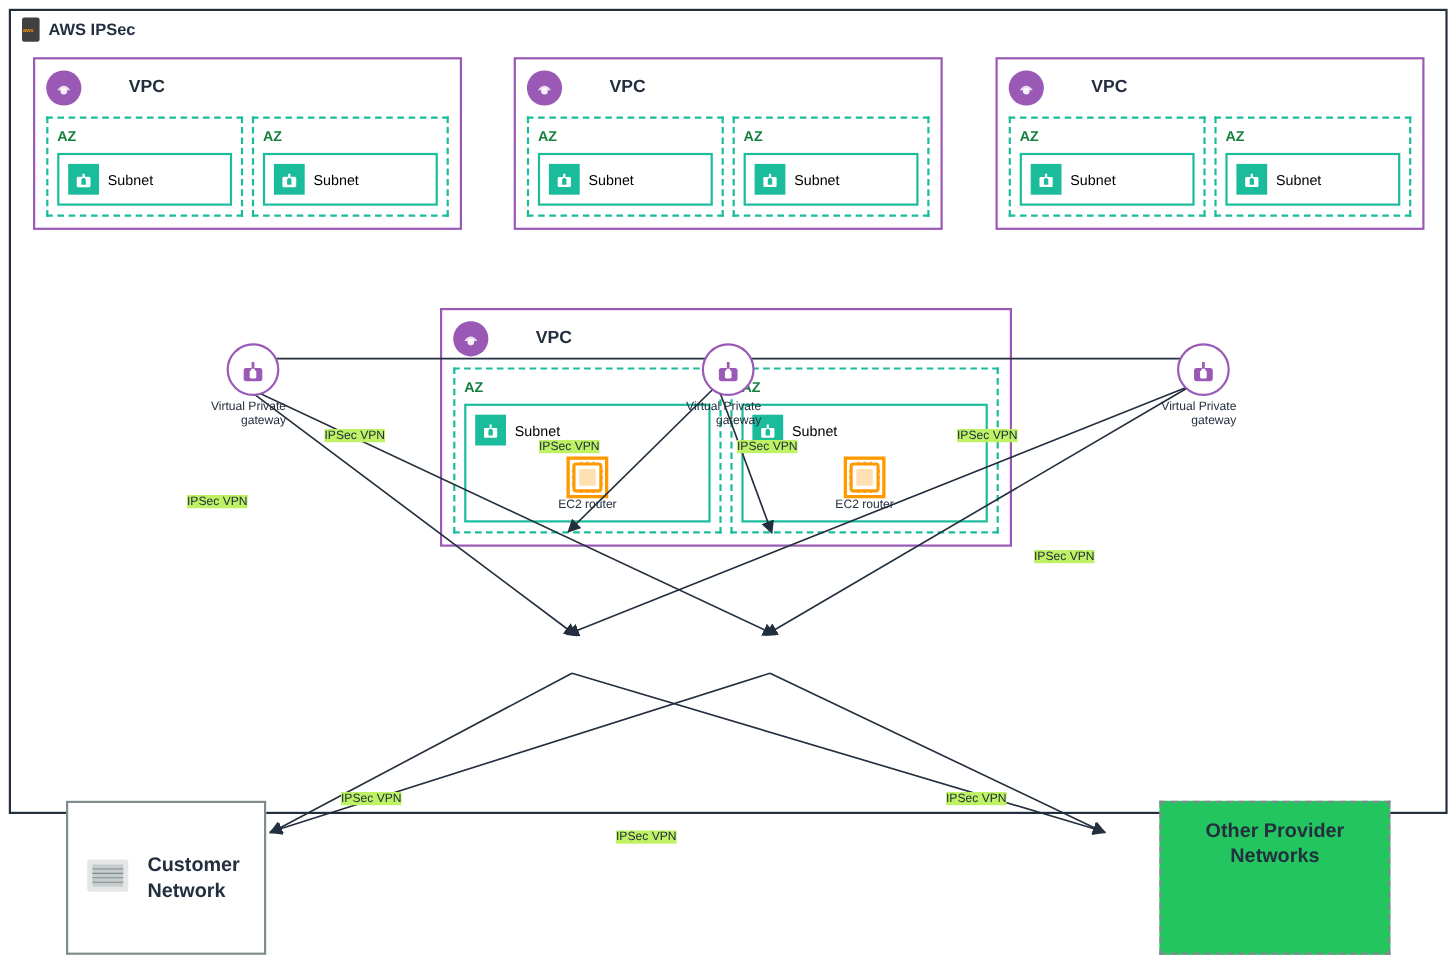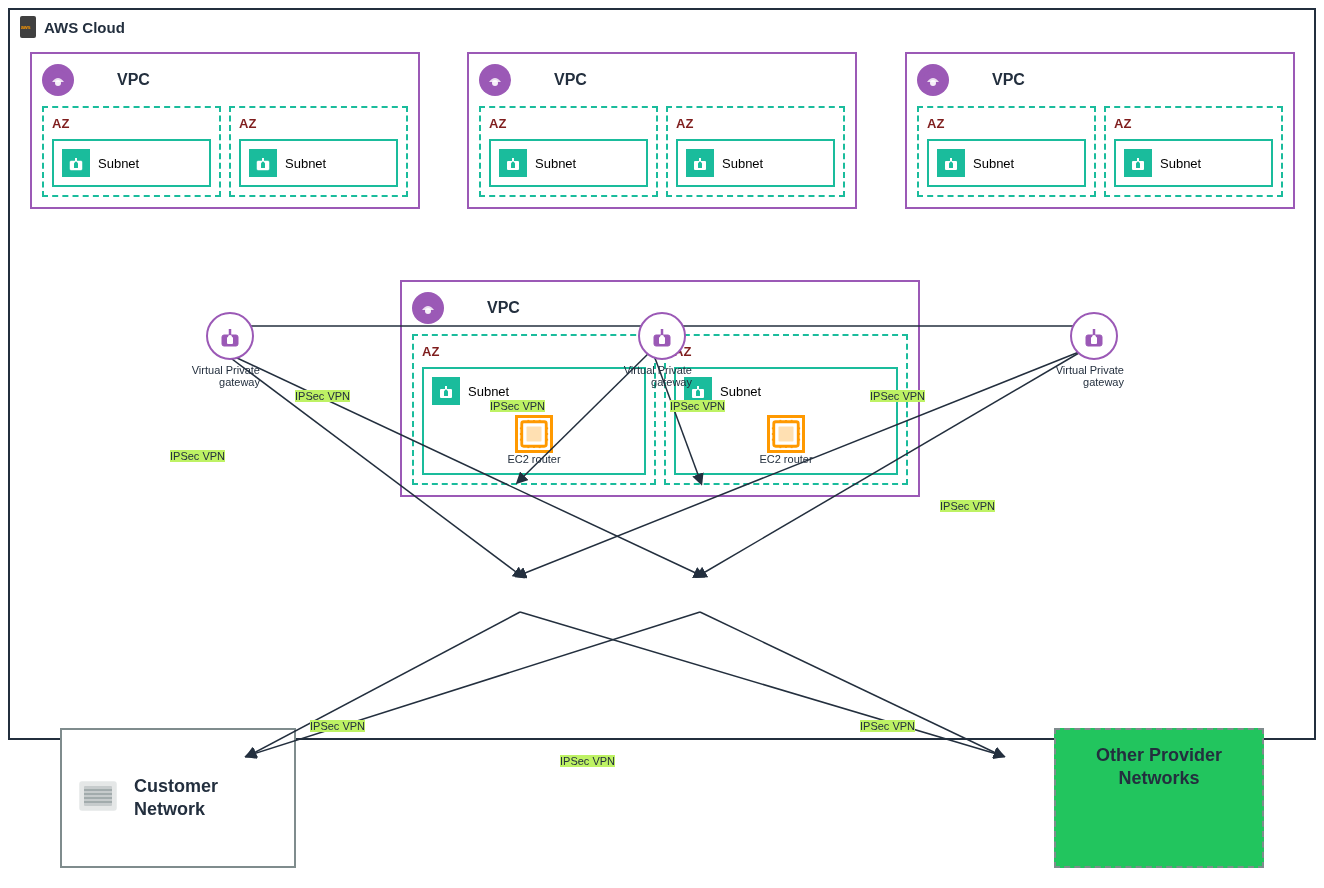--- a/index.html
+++ b/index.html
@@ -80,21 +80,21 @@
     .az-box {
       border: 2px dashed #1ABC9C;
       padding: 8px;
       flex: 1;
       position: relative;
     }
 
     .az-label {
       font-size: 13px;
       font-weight: bold;
-      color: #7f1d1d;
+      color: #15803d;
       margin-bottom: 8px;
     }
 
     .subnet-box {
       border: 2px solid #1ABC9C;
       background: #fff;
       padding: 8px;
       display: flex;
       align-items: center;
       gap: 8px;
@@ -153,21 +153,21 @@
       text-align: right;
       white-space: nowrap;
       z-index: 10;
     }
 
     
     .customer-network {
       position: absolute;
       bottom: 20px;
       left: 60px;
-      width: 236px;
+      width: 182px;
       height: 140px;
       border: 2px solid #7f8c8d;
       background: #fff;
       display: flex;
       align-items: center;
       gap: 14px;
       padding: 14px;
     }
 
     .customer-label {
@@ -223,21 +223,21 @@
 <body>
 
 <div class="aws-cloud-container">
   <div class="aws-header">
     <div class="aws-logo">
 
       <svg width="34" height="20" viewBox="0 0 34 20">
         <text x="2" y="14" fill="#FF9900" font-size="11" font-weight="bold" font-family="Arial">aws</text>
       </svg>
     </div>
-    <span class="aws-cloud-label">AWS Cloud</span>
+    <span class="aws-cloud-label">AWS IPSec</span>
   </div>
 
   <div style="position:absolute; top:42px; left:20px; width:390px; border:2px solid #9B59B6; padding:10px;">
     <div class="vpc-header">
       <div class="vpc-icon">
         <svg width="22" height="22" viewBox="0 0 22 22">
             <circle cx="11" cy="11" r="10" fill="#9B59B6"></circle>
             <path d="M5 13 Q11 5 17 13" fill="white" opacity="0.8"></path>
             <circle cx="11" cy="14" r="3" fill="white" opacity="0.9"></circle>
           </svg>

